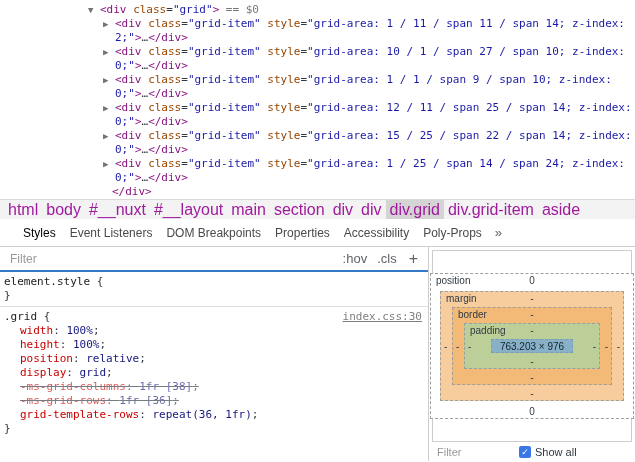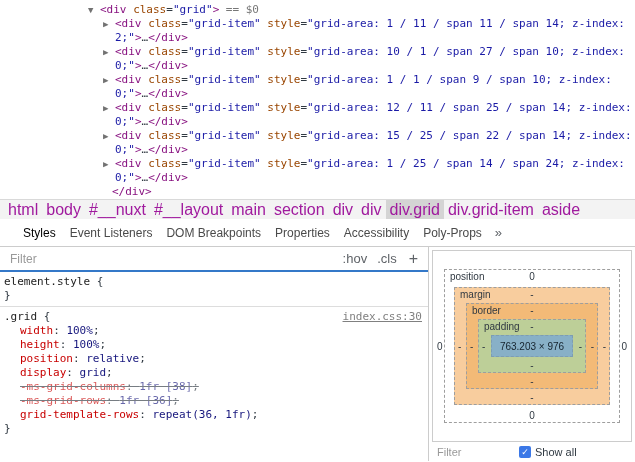--- a/index.html
+++ b/index.html
@@ -65,22 +65,22 @@
   .bm-label{position:absolute;top:1px;left:5px;font-size:10px;color:#303942;}
   .bm-vt{position:absolute;top:1px;left:0;right:0;text-align:center;font-size:10px;}
   .bm-vb{position:absolute;bottom:1px;left:0;right:0;text-align:center;font-size:10px;}
   .bm-vl{position:absolute;left:3px;top:50%;transform:translateY(-50%);font-size:10px;}
   .bm-vr{position:absolute;right:3px;top:50%;transform:translateY(-50%);font-size:10px;}
   .pos-l{position:absolute;left:4px;top:50%;transform:translateY(-50%);font-size:10px;}
   .pos-r{position:absolute;right:4px;top:50%;transform:translateY(-50%);font-size:10px;}
   .bm-position{background:#fff;padding:17px 9px;}
   .bm-margin{background:var(--c-boxMargin,#f8cd9e);padding:15px 11px;}
   .bm-border{background:var(--c-boxBorder,#f3ba77);padding:15px 11px;}
-  .bm-padding{background:var(--c-boxPadding,#bdcf98);padding:15px 12px;}
-  .bm-content{background:var(--c-boxContent,#88b0c7);border:1px dashed #7d9db3;width:82px;height:22px;
+  .bm-padding{background:var(--c-boxPadding,#bdcf98);padding:15px 26px;}
+  .bm-content{background:var(--c-boxContent,#88b0c7);border:1px dashed #7d9db3;width:82px;height:14px;
     display:flex;align-items:center;justify-content:center;font-size:10px;color:#15232e;}
 
   
   .computed-filter{height:19px;display:flex;align-items:center;padding:0 6px;}
   .computed-filter .filter-input{font-size:11px;width:70px;flex:none;}
   .showall{display:flex;align-items:center;margin-left:14px;font-size:11px;color:#303942;cursor:pointer;}
   .cb{width:12px;height:12px;background:#3b78e7;border-radius:2px;display:inline-flex;
     align-items:center;justify-content:center;color:#fff;font-size:9px;margin-right:4px;cursor:pointer;}
 </style>
 </head>

